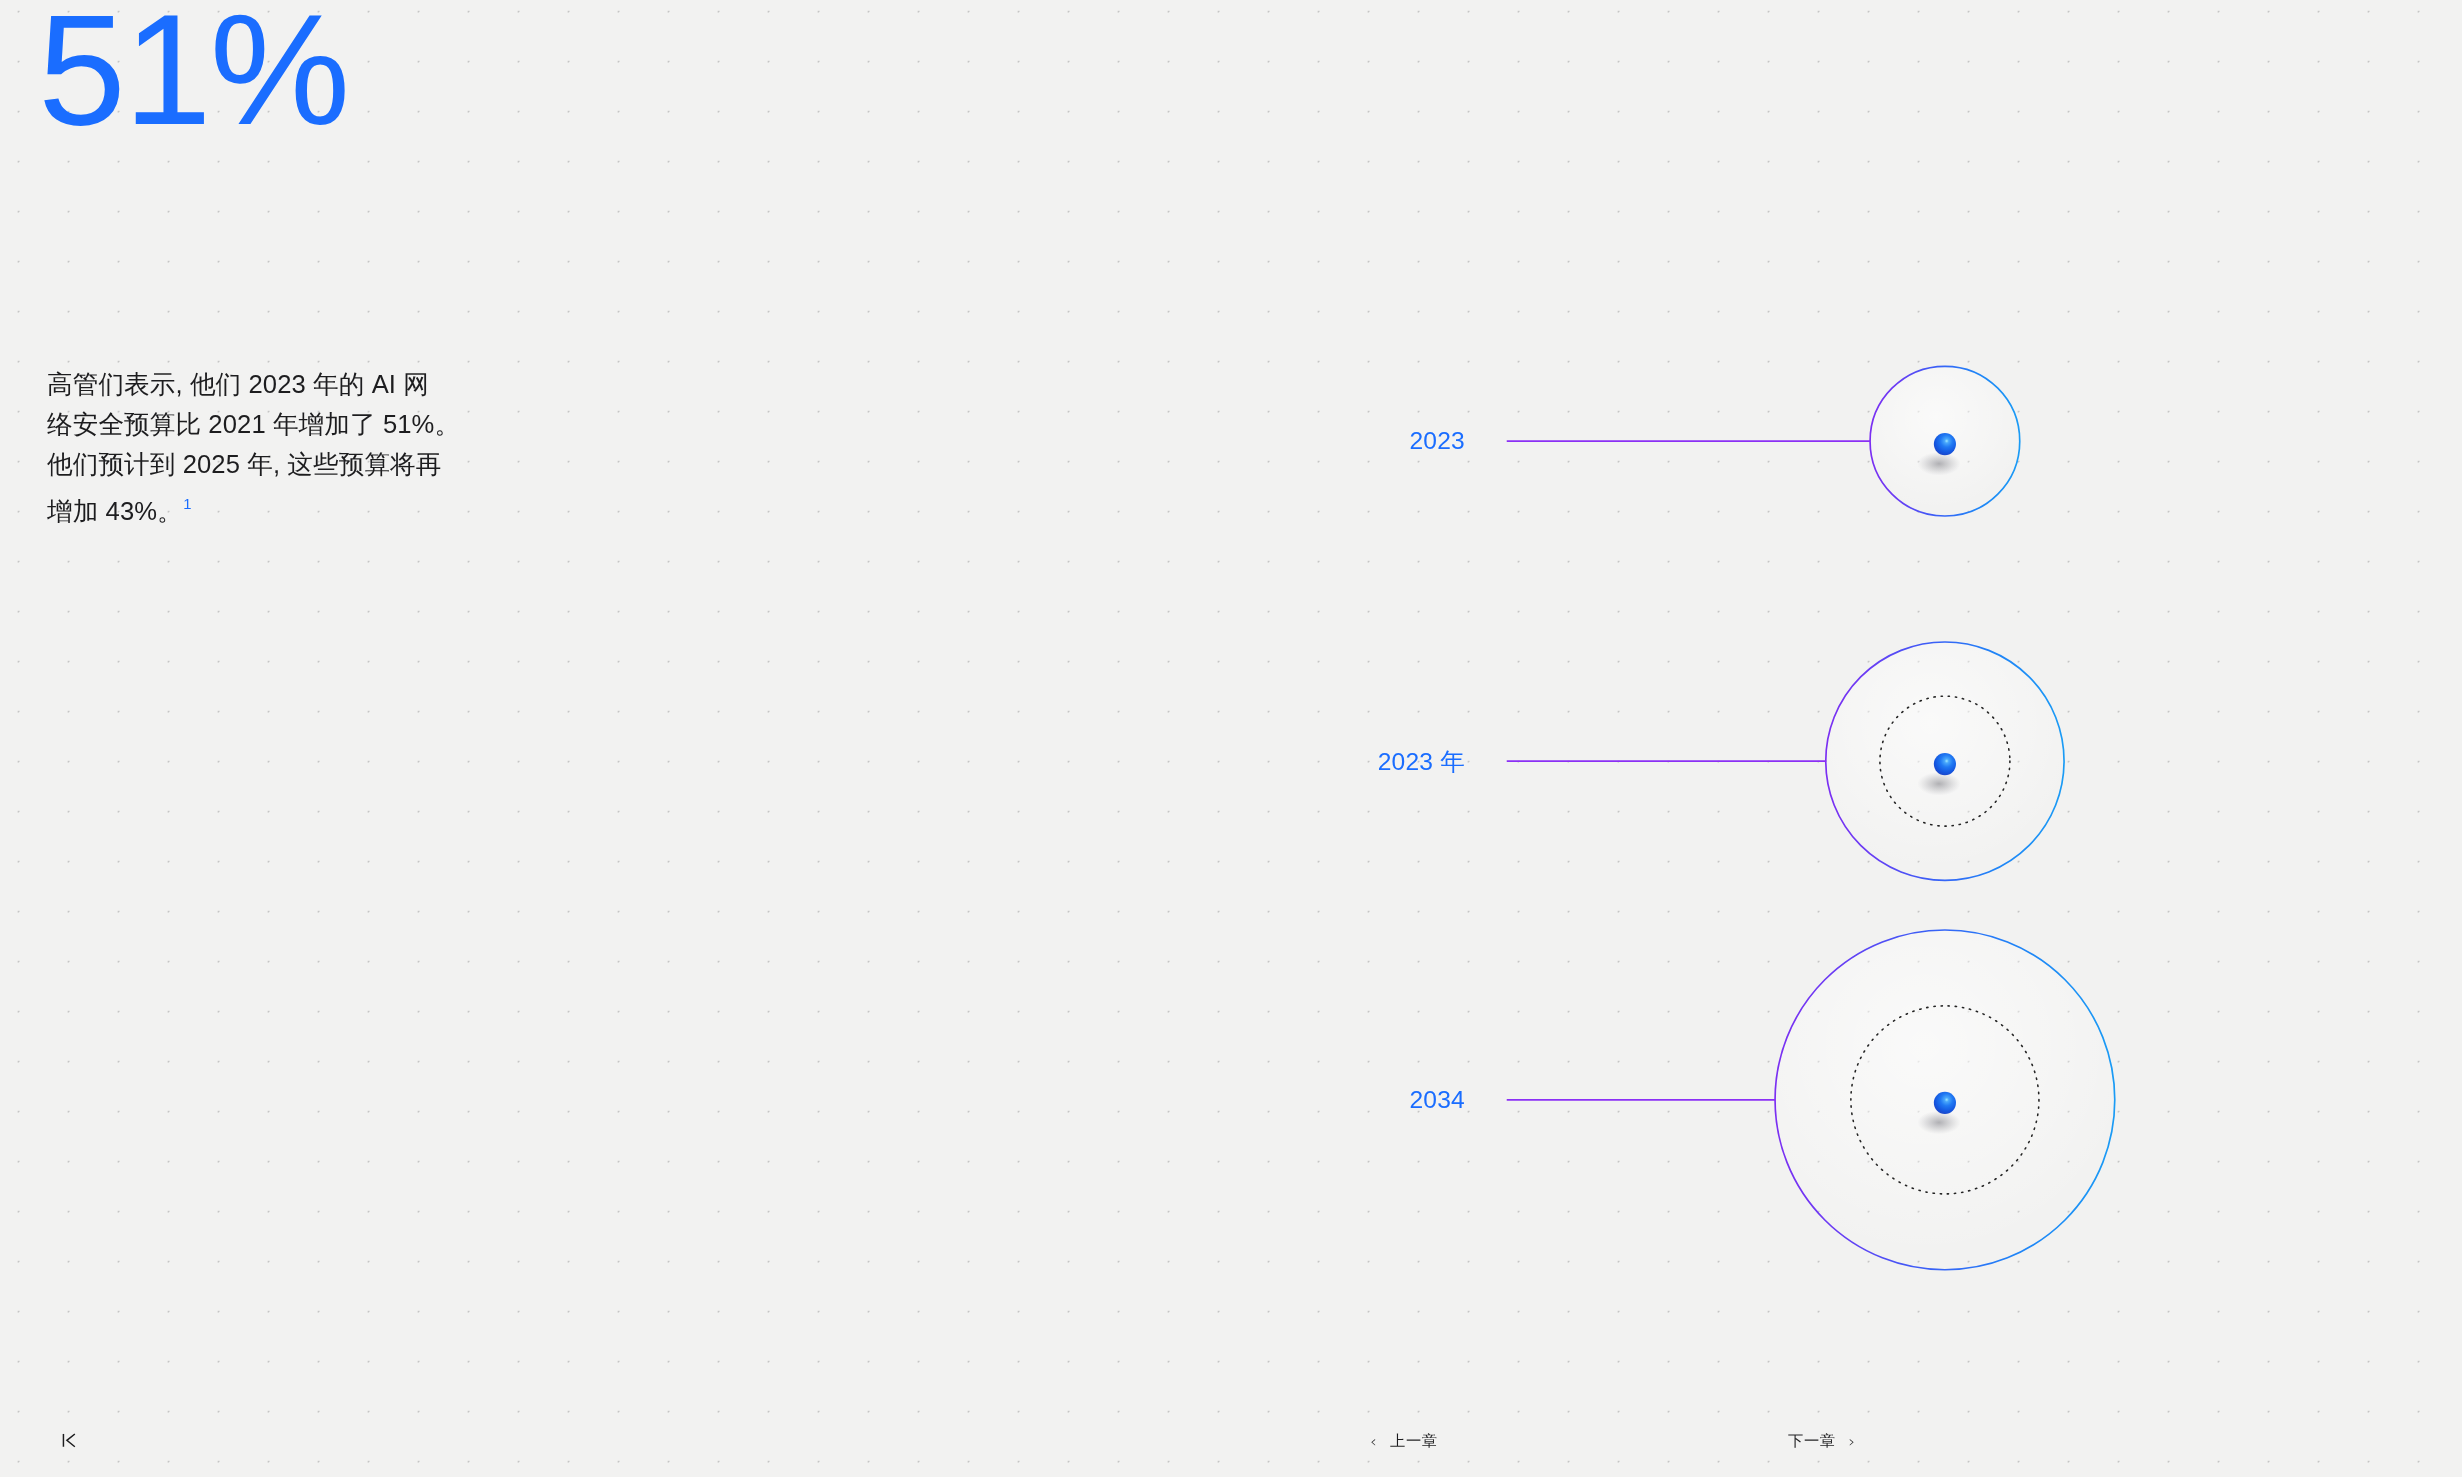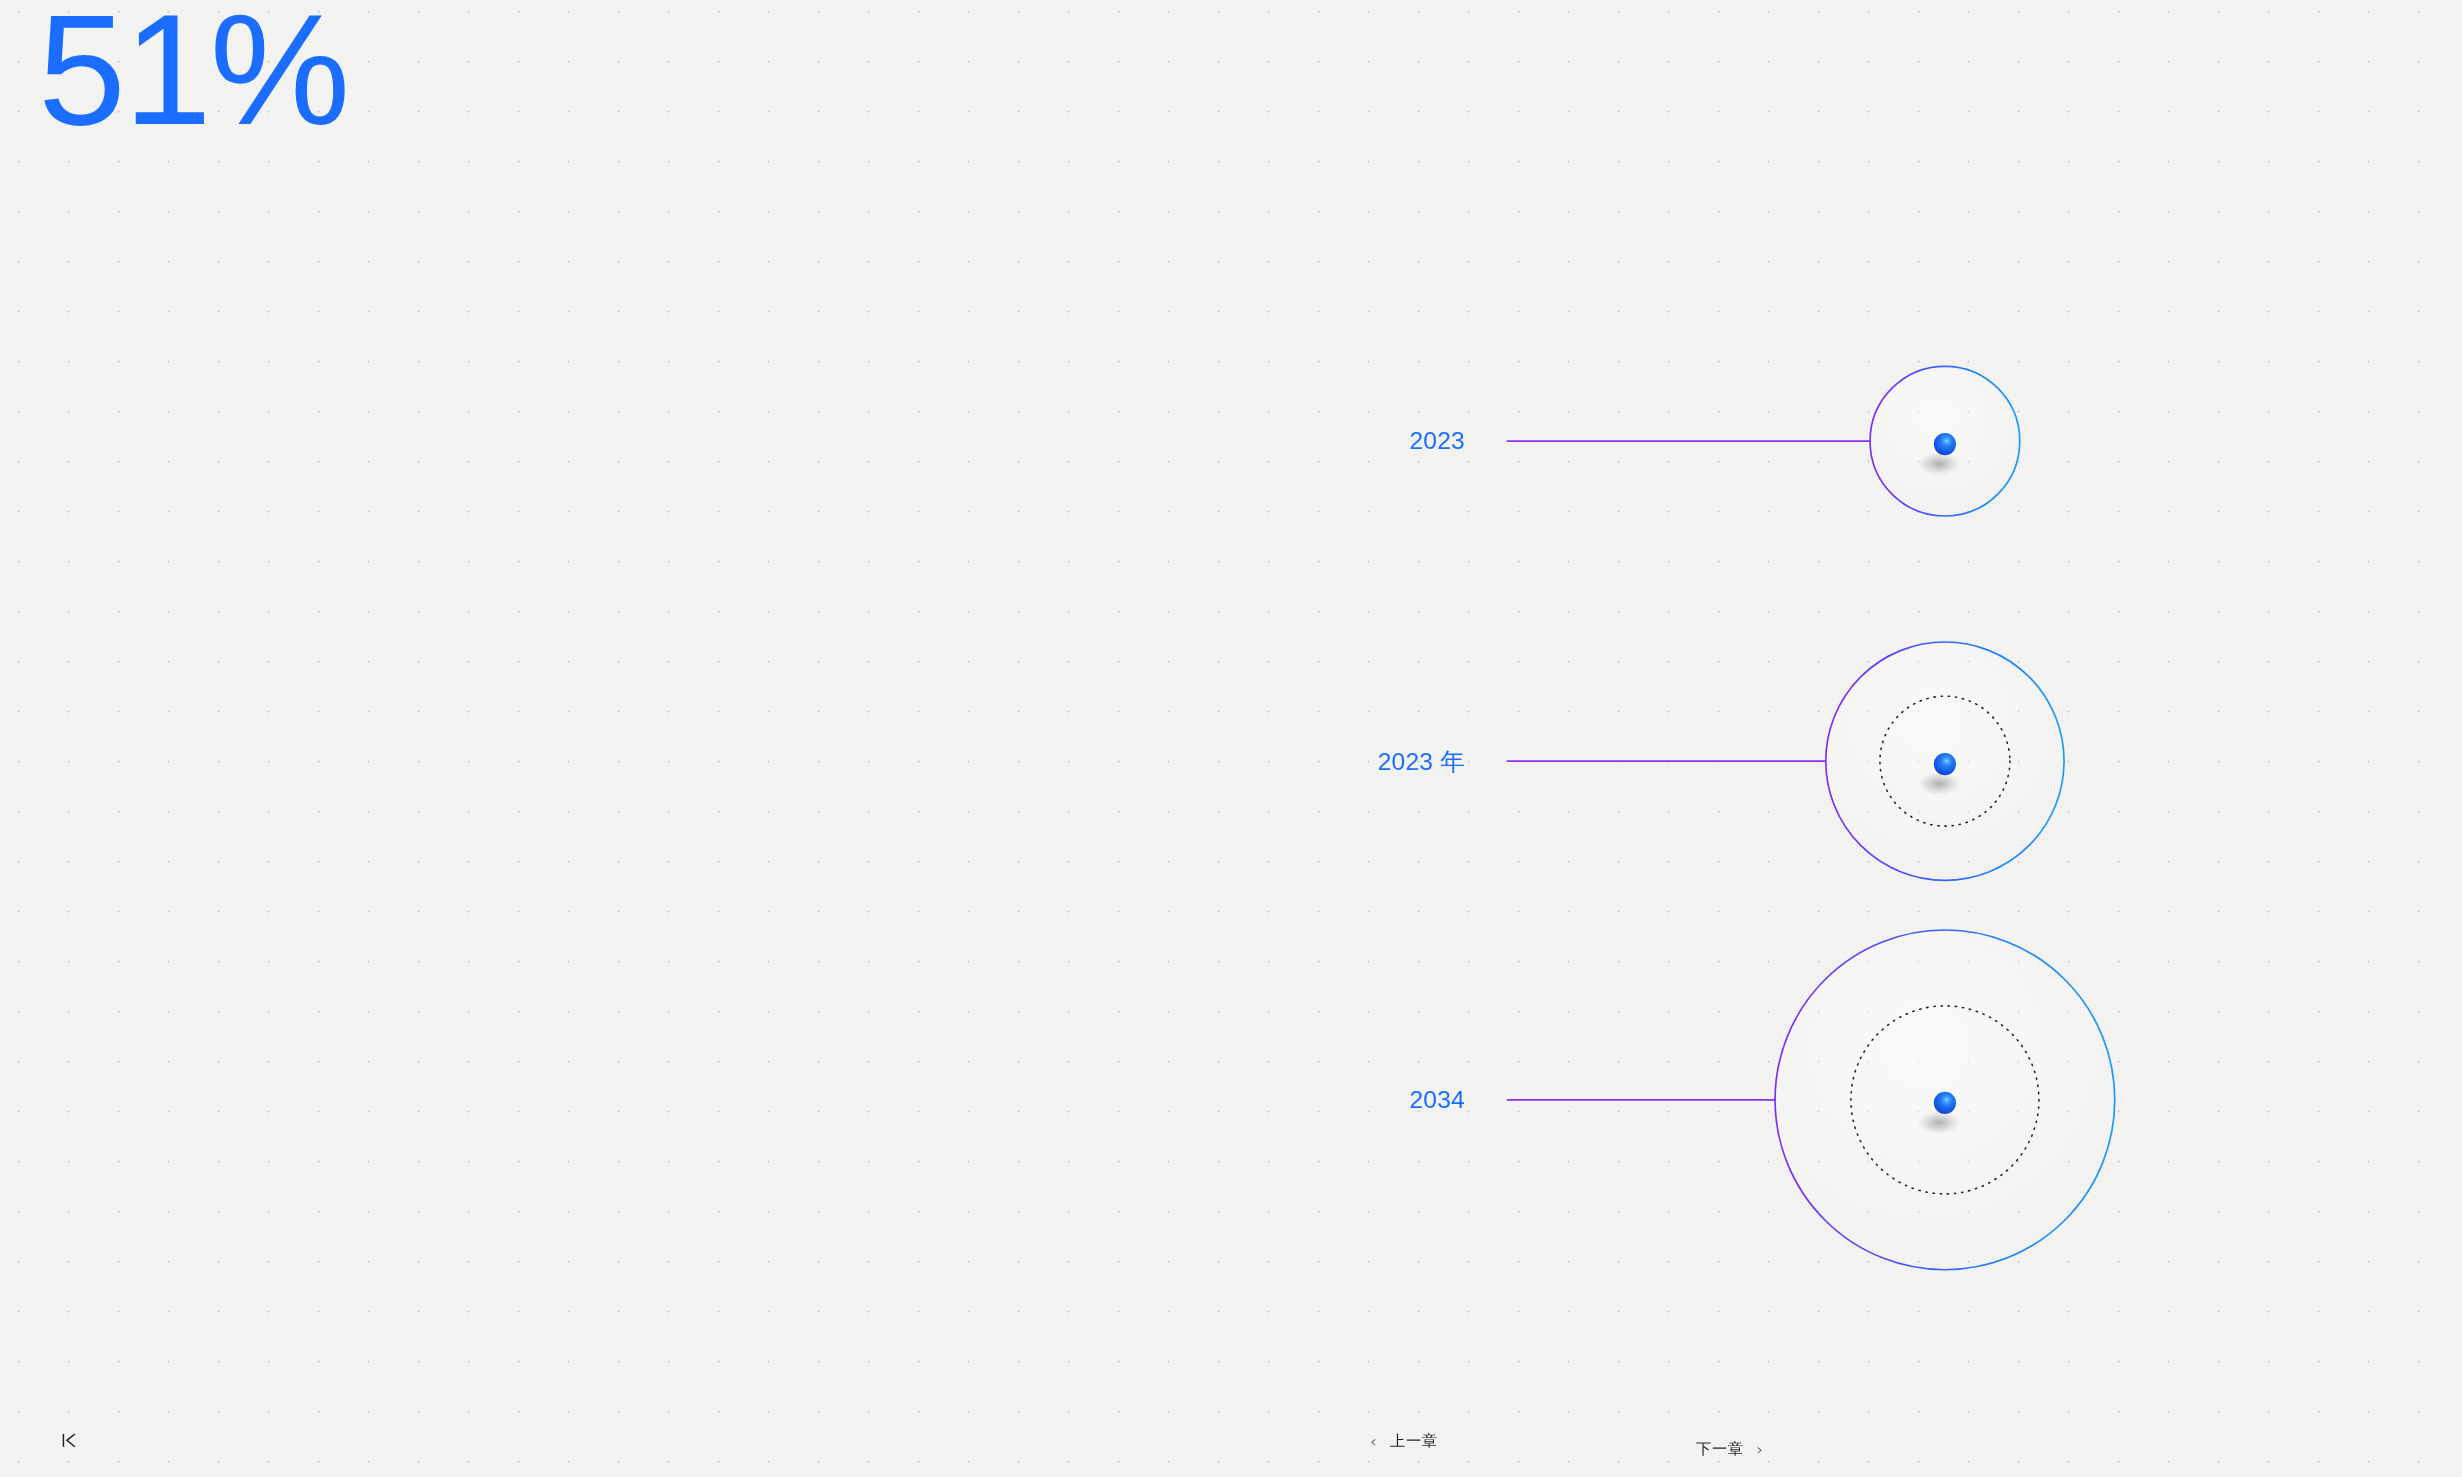--- a/index.html
+++ b/index.html
@@ -108,36 +108,42 @@
     top: 27.6px;
     display: flex;
     align-items: center;
     gap: 12.8px;
     font-size: 15.3px;
     color: #1d1d1f;
     letter-spacing: 0.6px;
     white-space: nowrap;
   }
   #prev-chapter { left: 1370px; }
-  #next-chapter { left: 1696px; margin-top: 8px; }
+  #next-chapter { left: 1788px; }
   .chev {
     font-size: 16.7px;
     color: #1d1d1f;
     line-height: 1;
     font-family: "DejaVu Sans", sans-serif;
     font-weight: 300;
   }
 </style>
 </head>
 <body>
 
 <div id="slide">
 
   <div id="stat-headline" class="thin">51%</div>
 
+  <div id="body-copy">
+    <span>高管们表示, 他们 2023 年的 AI 网</span><br>
+    <span>络安全预算比 2021 年增加了 51%。</span><br>
+    <span>他们预计到 2025 年, 这些预算将再</span><br>
+    <span>增加 43%。</span><sup class="sup">1</sup>
+  </div>
 
   <div id="diagram">
     <svg width="2626" height="1477" viewBox="0 0 5333 3000" xmlns="http://www.w3.org/2000/svg">
       <defs>
         <linearGradient id="ringGrad" x1="0" y1="0" x2="1" y2="0">
           <stop offset="0%" stop-color="#7B2FF2"></stop>
           <stop offset="18%" stop-color="#6A3CF4"></stop>
           <stop offset="42%" stop-color="#3E5CF6"></stop>
           <stop offset="70%" stop-color="#2083F7"></stop>
           <stop offset="100%" stop-color="#1A9BF5"></stop>

